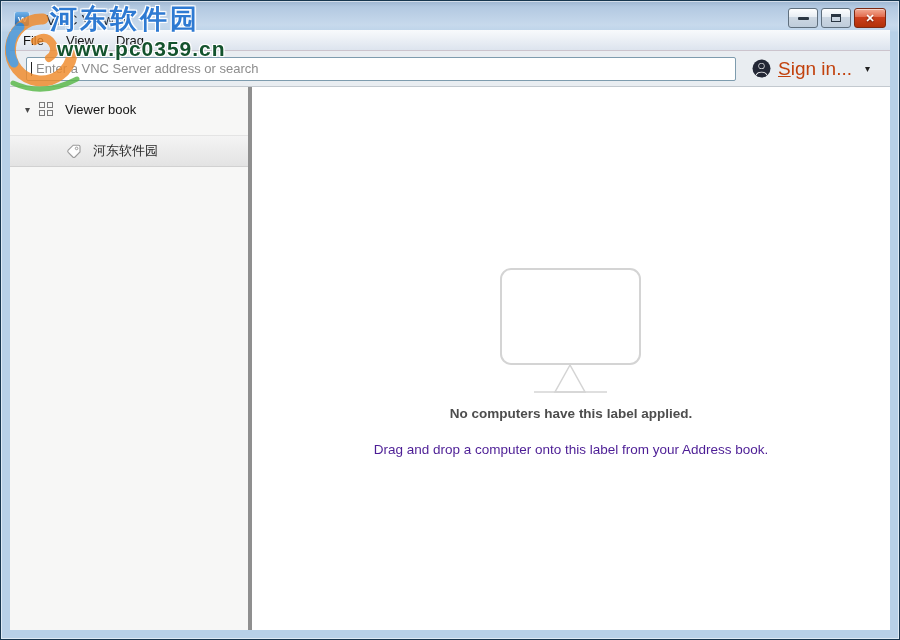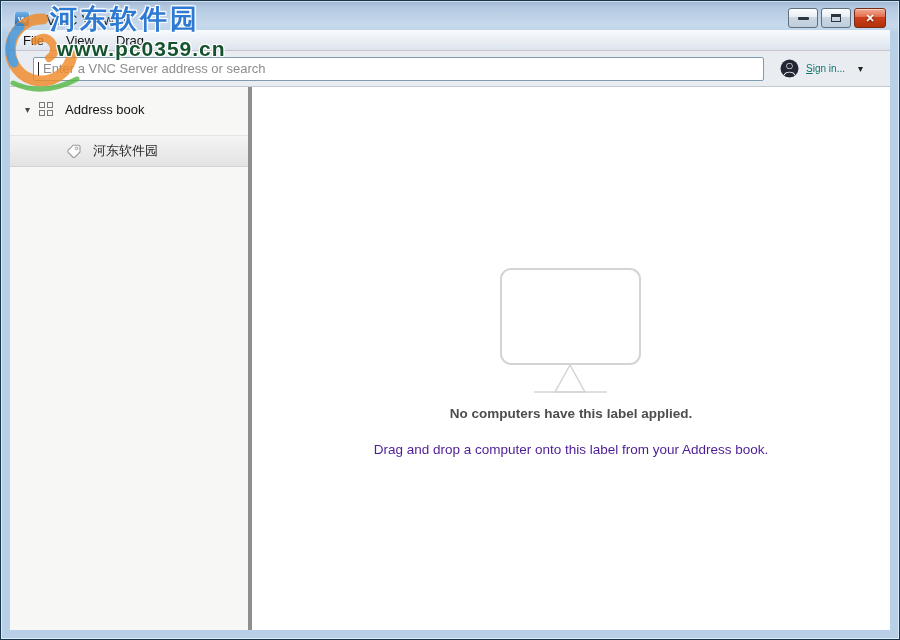--- a/index.html
+++ b/index.html
@@ -49,33 +49,33 @@
     background:linear-gradient(#f8fafc,#dde4ee);
     border-bottom:1px solid #ccc4cd;
     display:flex; align-items:center; padding-left:2px;
     font-size:13px; color:#141414;
   }
   .menu-item { padding:2px 11px; }
 
   .toolbar {
     height:36px; flex:0 0 auto; background:#e9edf1;
     border-bottom:1px solid #c3c9cf;
-    display:flex; align-items:center; padding:0 23px;
+    display:flex; align-items:center; padding:0 16px;
   }
   .search-wrap { flex:1; position:relative; }
   .search-input {
     width:100%; height:24px; border:1px solid #7e9cae; border-radius:2px;
     background:#fff; font-family:"Liberation Sans",sans-serif;
     font-size:13px; color:#333; padding:0 6px 0 9px; outline:none;
   }
   .search-input::placeholder { color:#8d8d8d; opacity:1; }
   .text-caret { position:absolute; left:5px; top:5px; width:1px; height:14px; background:#222; }
 
   .signin { display:flex; align-items:center; margin-left:16px; margin-right:4px; gap:7px; cursor:default; }
-  .signin-label { font-size:10px; color:#0f766e; }
+  .signin-label { font-size:19px; color:#c2410c; }
   .signin-label u { text-decoration:underline; }
   .dropdown-glyph { font-size:10px; color:#222; margin-left:6px; }
 
   .content { flex:1; display:flex; min-height:0; }
 
   
   .sidebar { width:238px; flex:0 0 auto; background:#f7f7f6; padding-top:9px; }
   .v-divider { width:4px; flex:0 0 auto; background:#8f8f8f; }
 
   .addr-row { height:26px; display:flex; align-items:center; padding-left:15px; font-size:13px; color:#161616; }
@@ -157,21 +157,21 @@
 
       <div class="sidebar">
         <div class="addr-row">
           <span class="expander">▾</span>
           <span class="grid-icon">
               <span></span>
               <span></span>
               <span></span>
               <span></span>
             </span>
-          <span>Address book</span>
+          <span>Viewer book</span>
         </div>
         <div class="label-row">
           <svg class="tag-icon" width="18" height="18" viewBox="0 0 18 18">
             <path d="M3.2 8.2 L8.2 3.2 L13.6 3.2 A1.4 1.4 0 0 1 15 4.6 L15 10 L10 15 A1.6 1.6 0 0 1 7.8 15 L3.2 10.4 A1.6 1.6 0 0 1 3.2 8.2 Z" fill="#fdfdfd" stroke="#9a9a9a" stroke-width="1.1"></path>
             <circle cx="11.6" cy="6.4" r="1.3" fill="none" stroke="#9a9a9a" stroke-width="1"></circle>
           </svg>
           <span>河东软件园</span>
         </div>
       </div>
 

